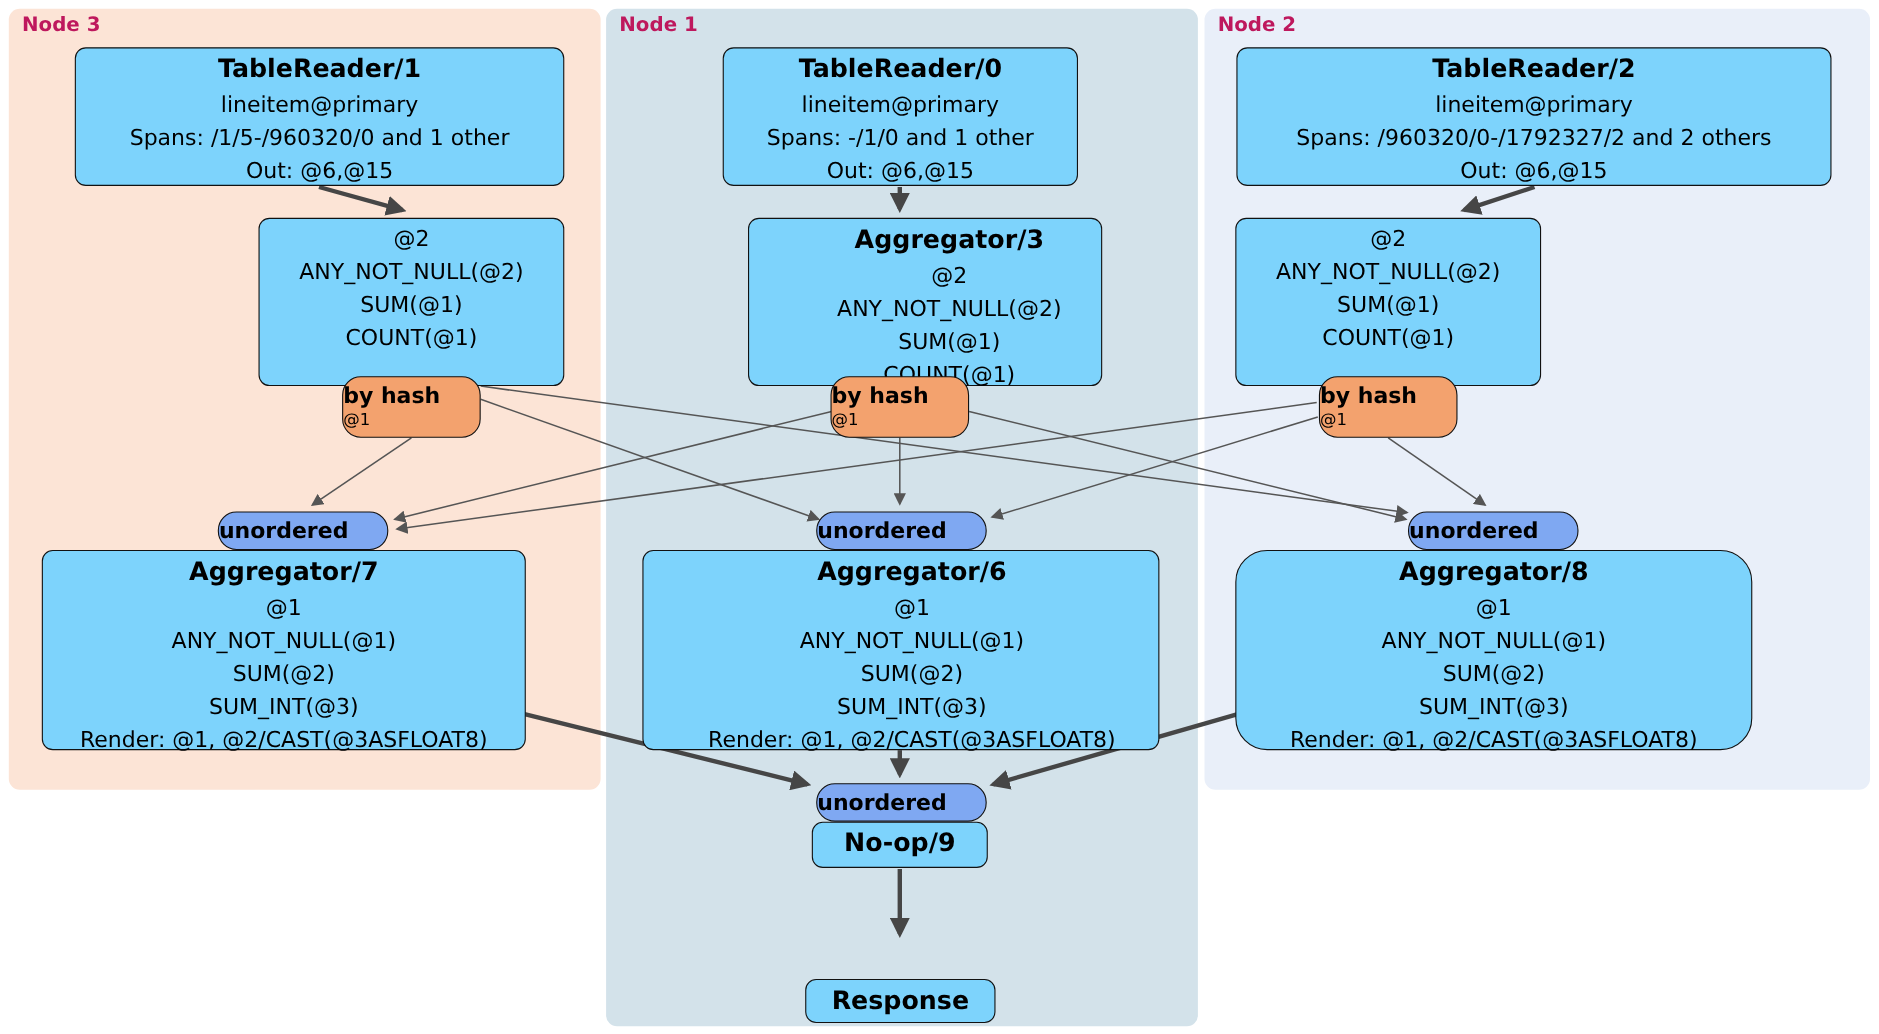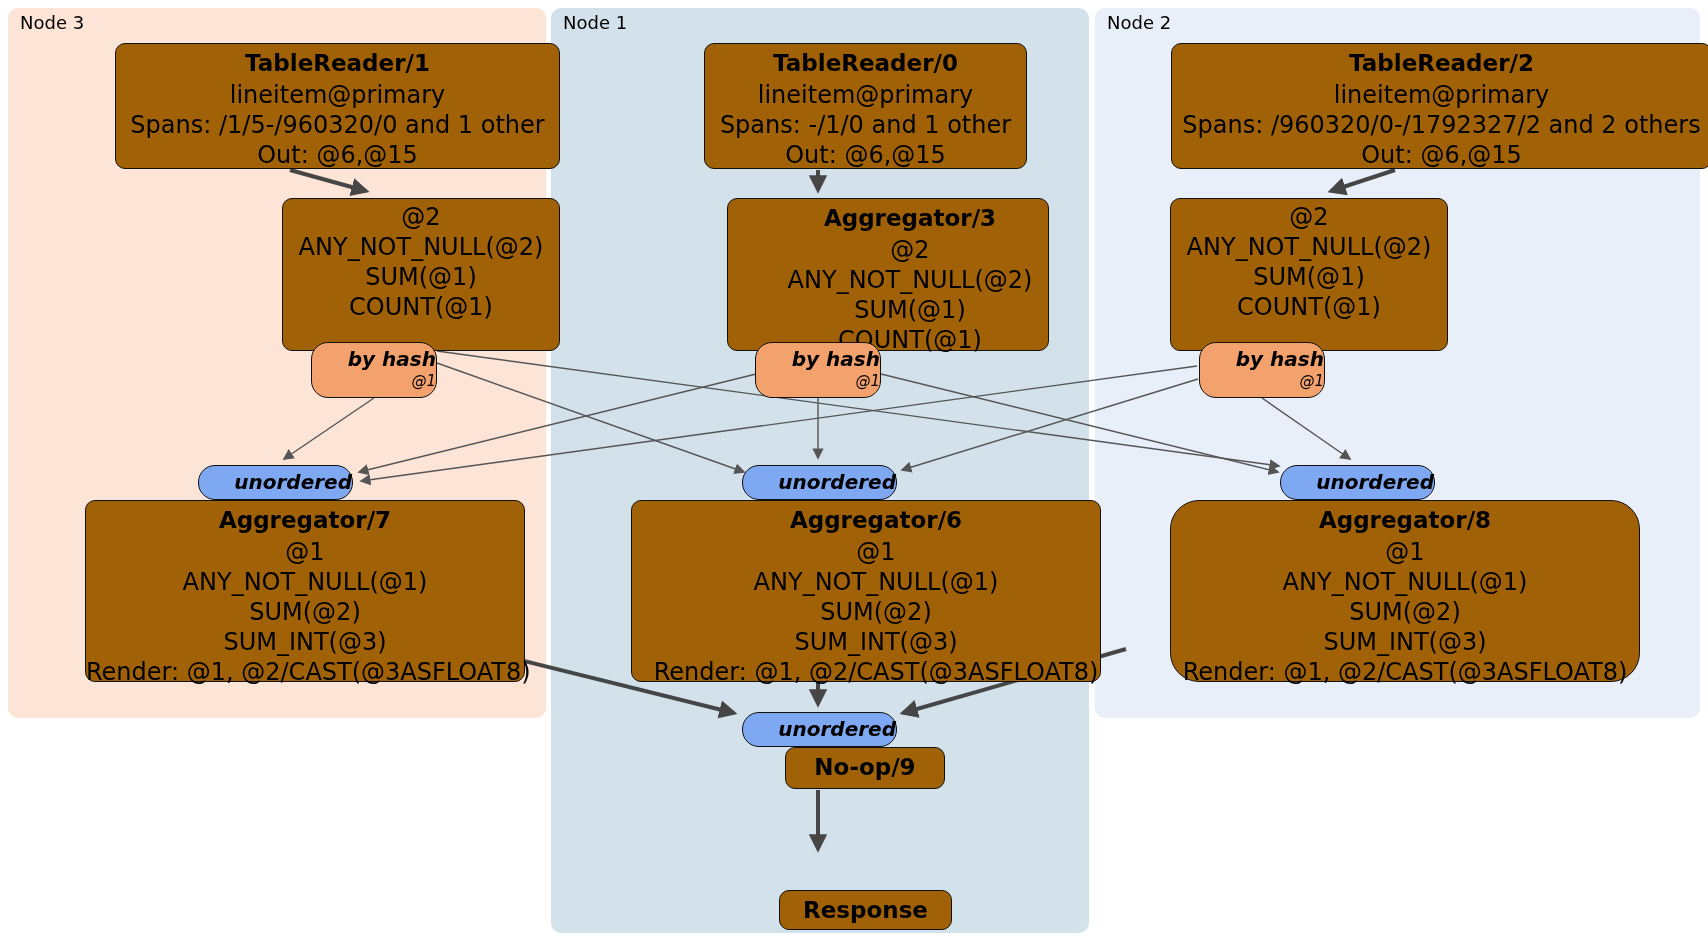--- a/index.html
+++ b/index.html
@@ -4,32 +4,31 @@
 <style>
   html,body{margin:0;padding:0;background:#ffffff;}
   .canvas{
     position:relative;width:1708px;height:940px;background:#ffffff;overflow:hidden;
     font-family:"DejaVu Sans","Liberation Sans",sans-serif;color:#000;
   }
   .panel{position:absolute;border-radius:10px;}
   .panel-node3{left:8px;top:8px;width:538px;height:710px;background:#fce4d6;}
   .panel-node1{left:551px;top:8px;width:538px;height:925px;background:#d3e2ea;}
   .panel-node2{left:1095px;top:8px;width:605px;height:710px;background:#e9eff9;}
-  .panel-label{position:absolute;font-size:18px;line-height:22px;color:#000000;}
+  .panel-label{position:absolute;font-size:18px;line-height:22px;color:#be185d;font-weight:bold;}
   .edges{position:absolute;left:0;top:0;z-index:2;}
   .box{
-    position:absolute;z-index:3;background:#a16207;border:1.6px solid #111;
-    border-radius:10px;text-align:center;box-sizing:border-box;padding-top:3px;margin-left:47px;
+    position:absolute;z-index:3;background:#7dd3fc;border:1.6px solid #111;
+    border-radius:10px;text-align:center;box-sizing:border-box;padding-top:3px;
   }
   .box-title{font-weight:bold;font-size:23px;line-height:33px;white-space:nowrap;}
-  .box-line{font-size:24px;line-height:30px;white-space:nowrap;}
+  .box-line{font-size:20px;line-height:30px;white-space:nowrap;}
   .pill{
-    position:absolute;z-index:4;border:1.6px solid #111;text-align:right;
+    position:absolute;z-index:4;border:1.6px solid #111;text-align:left;
     box-sizing:border-box;
-    font-style:italic;
   }
   .router{
     background:#f3a26e;border-radius:17px;width:126px;height:56px;padding-top:3px;
   }
   .router-label{font-weight:bold;font-size:20px;line-height:26px;}
   .router-sublabel{font-size:15px;line-height:18px;}
   .sync{
     background:#7fa8f2;border-radius:17px;height:35px;
     font-weight:bold;font-size:20px;line-height:32px;
   }

